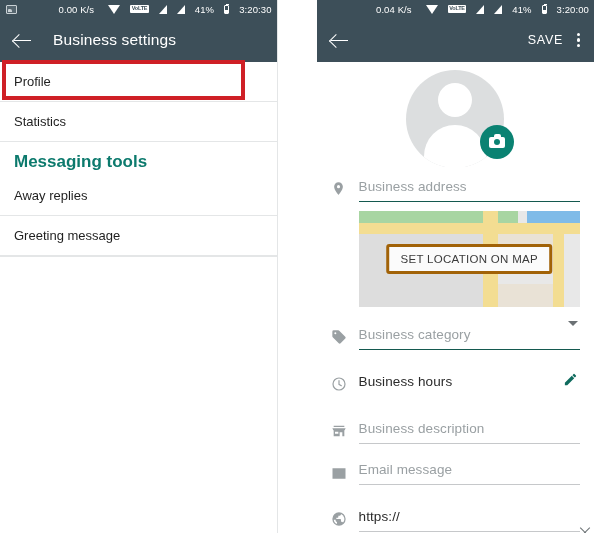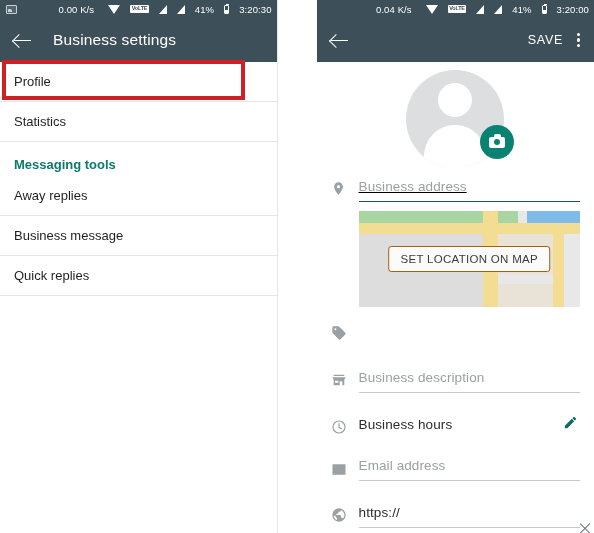--- a/index.html
+++ b/index.html
@@ -55,21 +55,21 @@
   .tb-menu i { display: block; width: 3.2px; height: 3.2px; background: #fff; border-radius: 50%; }
 
   
   .list { padding-top: 0; }
   .list-row {
     height: 39px; display: flex; align-items: center; padding: 0 0 0 14px;
     font-size: 13px; color: #1f1f1f; position: relative; background: #fff;
   }
   .list-row.section {
     height: 34px; align-items: flex-end; padding-bottom: 4px;
-    color: #0c7a6d; font-size: 13px; font-weight: 700;
+    color: #0c7a6d; font-size: 17px; font-weight: 700;
   }
   .divider { height: 1px; background: #e4e6e7; margin-left: 0; }
 
   .highlight-box {
     position: absolute; left: 2px; top: 60px; width: 243px; height: 40px;
     border: 4px solid #cf2026; pointer-events: none;
   }
 
   
   .profile-area { position: relative; background: #fff; }
@@ -100,21 +100,21 @@
   .cam-body:after { content: ""; position: absolute; top: 2.5px; left: 5px; width: 6px; height: 6px;
     border-radius: 50%; background: #0a8272; }
 
   .field {
     display: flex; align-items: flex-end; padding: 0 14px 0 10px; margin-top: 10px; position: relative;
   }
   .f-icon { width: 24px; flex: 0 0 24px; display: flex; align-items: center; justify-content: center;
     color: #9aa0a3; padding-bottom: 5px; }
   .f-icon svg { display: block; }
   .f-main { flex: 1; position: relative; padding-bottom: 6px; border-bottom: 1px solid #c6c8ca; margin-left: 8px; }
-  .f-main.active { border-bottom: 1.4px solid #14594f; text-decoration: underline; }
+  .f-main.active { border-bottom: 1.4px solid #14594f; }
   .f-text { font-size: 13.5px; color: #9aa0a3; letter-spacing: .1px; }
   .f-text.filled { color: #2b2b2b; }
   .f-trail { position: absolute; right: 2px; bottom: 5px; }
   .caret { width: 0; height: 0; border-left: 5px solid transparent; border-right: 5px solid transparent;
     border-top: 5px solid #6b7174; cursor: pointer; }
   .pencil { cursor: pointer; }
   .clear-x { width: 14px; height: 14px; position: relative; cursor: pointer; }
   .clear-x:before, .clear-x:after {
     content: ""; position: absolute; left: 0; top: 6px; width: 14px; height: 1.4px; background: #6b7174;
   }
@@ -129,21 +129,21 @@
   .m-road-h1 { position: absolute; left: 0; top: 13%; width: 100%; height: 11%; background: #f3dd92; }
   .m-road-v { position: absolute; left: 56%; top: 0; width: 7%; height: 100%; background: #f3dd92; }
   .m-road-v2 { position: absolute; left: 88%; top: 24%; width: 5%; height: 76%; background: #f3dd92; }
   .m-block1 { position: absolute; left: 0; top: 24%; width: 56%; height: 76%; background: #dddddd; }
   .m-block2 { position: absolute; left: 63%; top: 24%; width: 25%; height: 42%; background: #e9e2d6; }
   .m-block3 { position: absolute; left: 63%; top: 76%; width: 25%; height: 24%; background: #e9e2d6; }
   .m-curve { position: absolute; left: -18%; top: 56%; width: 68%; height: 80%;
     border: 13px solid #f3dd92; border-radius: 50%; border-right-color: transparent; border-top-color: transparent; }
   .map-btn {
     position: absolute; left: 50%; top: 50%; transform: translate(-50%, -50%);
-    background: #fbfbfb; border: 1px solid #a16207; border-radius: 3px;
+    background: #fbfbfb; border: 3px solid #a16207; border-radius: 3px;
     padding: 6px 11px; font-size: 11.5px; color: #3b3b3b; letter-spacing: .3px; white-space: nowrap;
     cursor: pointer;
   }
 </style>
 </head>
 <body>
 
 <div class="screens">
 
   <div class="screen left">
@@ -189,27 +189,24 @@
       <div class="list-row section">
         <span>Messaging tools</span>
       </div>
 
       <div class="list-row">
         <span>Away replies</span>
       </div>
       <div class="divider"></div>
 
       <div class="list-row">
-        <span>Business message</span>
-      </div>
-      <div class="divider"></div>
-
-      <div class="list-row">
-        <span>Quick replies</span>
-      </div>
+        <span>Greeting message</span>
+      </div>
+      <div class="divider"></div>
+
       <div class="divider"></div>
     </div>
 
     <div class="highlight-box"></div>
   </div>
 
   <div class="screen right">
 
     <div class="statusbar">
       <div class="sb-left"></div>
@@ -279,58 +276,62 @@
           <div class="map-btn">SET LOCATION ON MAP</div>
         </div>
       </div>
 
       <div class="field" style="margin-top:18px;">
         <div class="f-icon">
           <svg width="16" height="16" viewBox="0 0 24 24" fill="currentColor">
             <path d="M21.4 11.6 12.4 2.6A2 2 0 0 0 11 2H4a2 2 0 0 0-2 2v7c0 .5.2 1 .6 1.4l9 9a2 2 0 0 0 2.8 0l7-7a2 2 0 0 0 0-2.8zM6.5 8A1.5 1.5 0 1 1 8 6.5 1.5 1.5 0 0 1 6.5 8z"></path>
           </svg>
         </div>
-      </div>
-
-      <div class="field" style="margin-top:22px;">
-        <div class="f-icon">
-          <svg width="16" height="16" viewBox="0 0 24 24" fill="currentColor">
-            <path d="M20 4H4v2h16V4zM2 8l1.5 3H4v9h9v-6h4v6h3v-9h.5L22 8H2zm4 5h5v3H6v-3z"></path>
-          </svg>
-        </div>
-        <div class="f-main">
-          <span class="f-text">Business description</span>
+        <div class="f-main active">
+          <span class="f-text">Business category</span>
+          <span class="f-trail"><span class="caret"></span></span>
         </div>
       </div>
 
       <div class="field" style="margin-top:22px;">
         <div class="f-icon">
           <svg width="16" height="16" viewBox="0 0 24 24" fill="none" stroke="currentColor" stroke-width="1.8">
             <circle cx="12" cy="12" r="9"></circle>
               <path d="M12 7v5.5l3.5 2" stroke-linecap="round"></path>
           </svg>
         </div>
         <div class="f-main" style="border-bottom-color:transparent;">
           <span class="f-text filled">Business hours</span>
           <span class="f-trail pencil">
             <svg width="15" height="15" viewBox="0 0 24 24" fill="#0f6b5e">
               <path d="M3 17.2V21h3.8L17.9 9.9l-3.8-3.8L3 17.2zM20.7 7.1a1 1 0 0 0 0-1.4l-2.4-2.4a1 1 0 0 0-1.4 0l-1.8 1.8 3.8 3.8 1.8-1.8z"></path>
             </svg>
           </span>
         </div>
       </div>
 
+      <div class="field" style="margin-top:22px;">
+        <div class="f-icon">
+          <svg width="16" height="16" viewBox="0 0 24 24" fill="currentColor">
+            <path d="M20 4H4v2h16V4zM2 8l1.5 3H4v9h9v-6h4v6h3v-9h.5L22 8H2zm4 5h5v3H6v-3z"></path>
+          </svg>
+        </div>
+        <div class="f-main">
+          <span class="f-text">Business description</span>
+        </div>
+      </div>
+
       <div class="field" style="margin-top:16px;">
         <div class="f-icon">
           <svg width="16" height="13" viewBox="0 0 24 20" fill="currentColor">
             <path d="M2 2h20v16H2V2zm10 9L3.2 3.6h17.6L12 11z"></path>
           </svg>
         </div>
         <div class="f-main">
-          <span class="f-text">Email address</span>
+          <span class="f-text">Email message</span>
         </div>
       </div>
 
       <div class="field" style="margin-top:22px;">
         <div class="f-icon">
           <svg width="16" height="16" viewBox="0 0 24 24" fill="currentColor">
             <path d="M12 2a10 10 0 1 0 0 20 10 10 0 0 0 0-20zm-1 17.9A8 8 0 0 1 4.1 13H7v2l2 2v2.9zm7-2.6c-.3-.8-1-1.3-1.9-1.3H15v-3a1 1 0 0 0-1-1H8v-2h2a1 1 0 0 0 1-1V7h2a2 2 0 0 0 2-2v-.4a8 8 0 0 1 3 12.7z"></path>
           </svg>
         </div>
         <div class="f-main">

